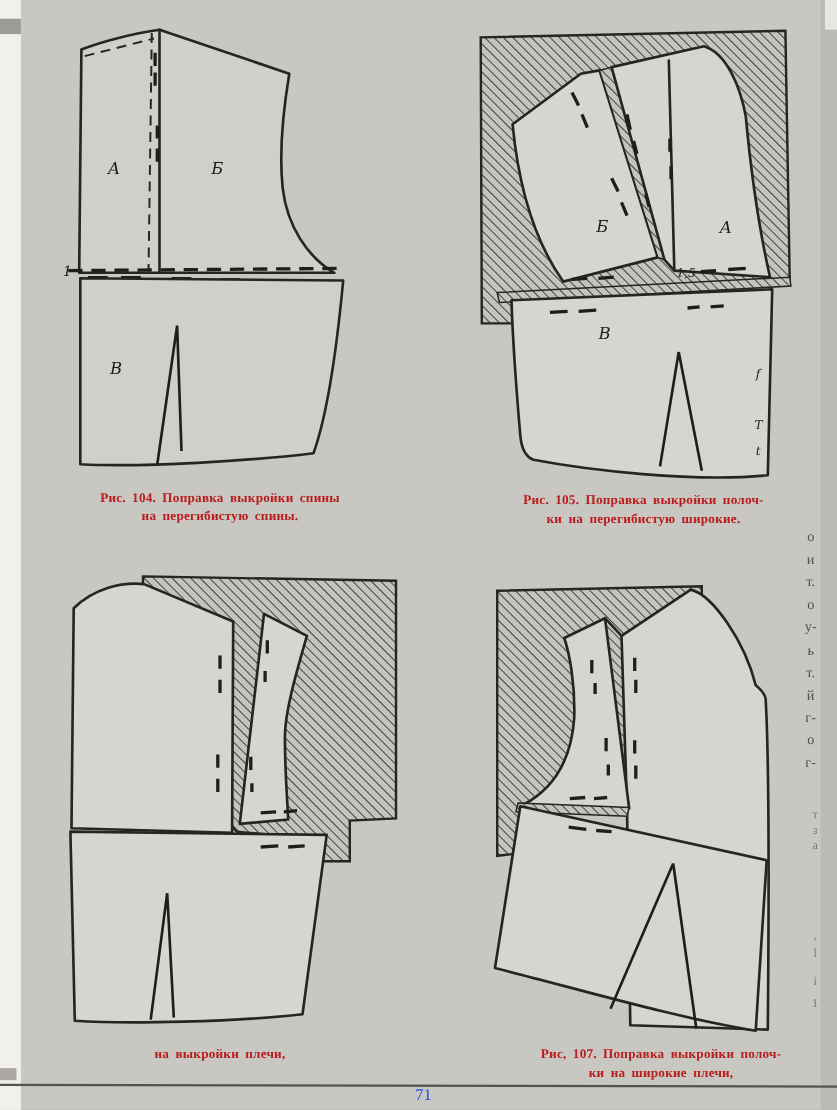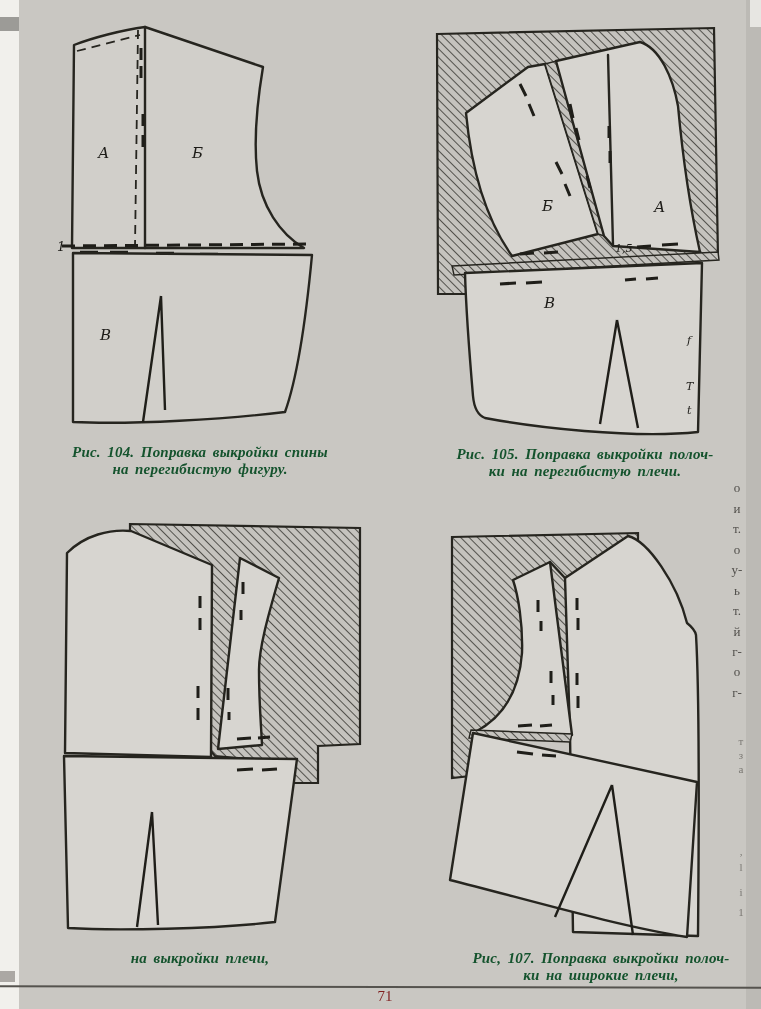--- a/index.html
+++ b/index.html
@@ -6,24 +6,24 @@
   .page{position:relative;width:761px;height:1009px;background:#c9c7c2;overflow:hidden;
         font-family:"Liberation Serif",serif;}
   .strip-left{position:absolute;left:0;top:0;width:19px;height:1009px;background:#f1f0ec;}
   .gray-block-top{position:absolute;left:0;top:17px;width:19px;height:14px;background:#9c9b97;}
   .gray-block-bottom{position:absolute;left:0;top:971px;width:15px;height:11px;background:#aba8a4;}
   .strip-right{position:absolute;right:0;top:0;width:15px;height:1009px;background:#bcbab5;}
   .notch-top-right{position:absolute;right:0;top:0;width:11px;height:27px;background:#e7e6e2;}
   .scanline{position:absolute;left:0;top:986px;width:761px;height:2px;background:#55534e;
             transform:rotate(.12deg);}
   .fig{position:absolute;}
-  .caption{position:absolute;text-align:center;font-size:15px;line-height:16.5px;color:#14532d;
-           font-weight:600;letter-spacing:.2px;word-spacing:2.5px;font-style:italic;}
+  .caption{position:absolute;text-align:center;font-size:12px;line-height:16.5px;color:#b91c1c;
+           font-weight:600;letter-spacing:.2px;word-spacing:2.5px;}
   .pageno{position:absolute;left:355px;top:988px;width:60px;text-align:center;
-          font-size:15px;color:#7f1d1d;}
+          font-size:15px;color:#1d4ed8;}
   .edge-letter{position:absolute;left:728px;width:18px;text-align:center;font-size:13px;color:#514f4b;}
   .edge-faint{position:absolute;left:734px;width:14px;text-align:center;font-size:11px;color:#7a7873;}
   .outline{fill:#d7d5d0;stroke:#26251f;stroke-width:2.4;stroke-linejoin:round;}
   .outline104{fill:#d1cfca;}
   .thin{stroke-width:2;}
   .noline{fill:none;stroke:#26251f;stroke-width:2.4;stroke-linecap:round;}
   .mark{stroke:#1f1e19;stroke-width:3;fill:none;}
   .mark2{stroke:#1f1e19;stroke-width:2.4;fill:none;}
   .dashv{stroke:#26251f;stroke-width:1.8;fill:none;stroke-dasharray:9 6;}
   .dashw{stroke:#1f1e19;stroke-width:3;fill:none;stroke-dasharray:13 8;}
@@ -53,21 +53,21 @@
     <path class="mark2" d="M28,244 L46,244 M58,244 L76,244 M104,245 L122,245 M148,246 L166,246"></path>
     <path class="outline outline104" d="M21,245 L260,247 C255,300 247,365 233,404 C175,411 80,417 21,414 Z"></path>
     <path class="mark2" d="M109,288 L91,414 M109,288 L113,402"></path>
     <text x="46" y="150">А</text>
     <text x="140" y="150">Б</text>
     <text x="48" y="332">В</text>
     <text x="5" y="243" style="font-size:13px">1</text>
   </svg>
   <div class="caption" style="left:35px;top:444px;width:330px">
     <div>Рис. 104. Поправка выкройки спины</div>
-    <div>на перегибистую фигуру.</div>
+    <div>на перегибистую спины.</div>
   </div>
 
   <svg class="fig" style="left:432px;top:26px" width="312" height="414" viewBox="0 0 312 414">
     <defs>
       <pattern id="h105" width="6" height="6" patternUnits="userSpaceOnUse" patternTransform="rotate(-45)">
         <rect width="6" height="6" fill="#c5c3be"></rect>
         <line x1="0" y1="0" x2="0" y2="6" class="hatched"></line>
       </pattern>
     </defs>
     <path fill="url(#h105)" stroke="#26251f" stroke-width="2.2" d="M5,8 L282,2 L286,232 L100,243 L46,268 L6,268 Z"></path>
@@ -87,21 +87,21 @@
     <text x="110" y="185">Б</text>
     <text x="222" y="186">А</text>
     <text x="112" y="282">В</text>
     <text x="183" y="226" class="small-t">1,5</text>
     <text x="255" y="318" class="small-t">f</text>
     <text x="254" y="364" class="small-t">T</text>
     <text x="255" y="388" class="small-t">t</text>
   </svg>
   <div class="caption" style="left:420px;top:446px;width:330px">
     <div>Рис. 105. Поправка выкройки полоч-</div>
-    <div>ки на перегибистую плечи.</div>
+    <div>ки на перегибистую широкие.</div>
   </div>
 
   <svg class="fig" style="left:55px;top:518px" width="312" height="428" viewBox="0 0 312 428">
     <defs>
       <pattern id="h106" width="6" height="6" patternUnits="userSpaceOnUse" patternTransform="rotate(-45)">
         <rect width="6" height="6" fill="#c5c3be"></rect>
         <line x1="0" y1="0" x2="0" y2="6" class="hatched"></line>
       </pattern>
     </defs>
     <path fill="url(#h106)" stroke="#26251f" stroke-width="2.2" d="M75,6 L305,10 L305,226 L263,228 L263,265 L227,265 L227,244 L160,238 L150,226 L75,222 Z"></path>

